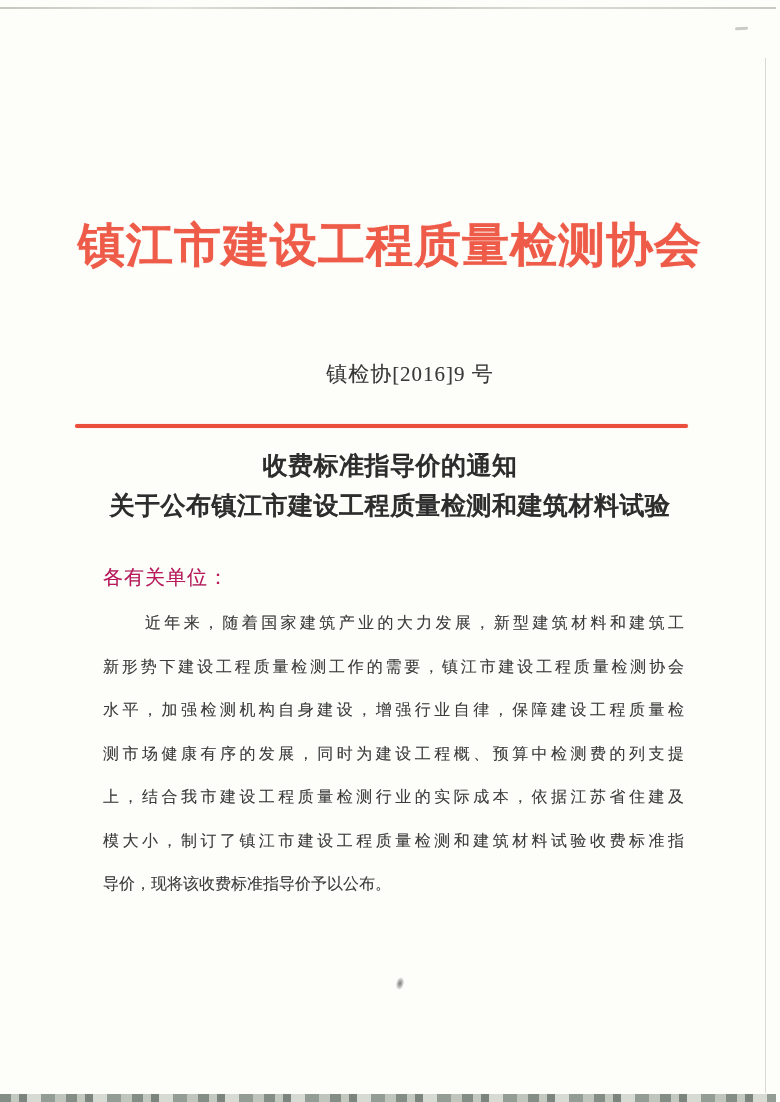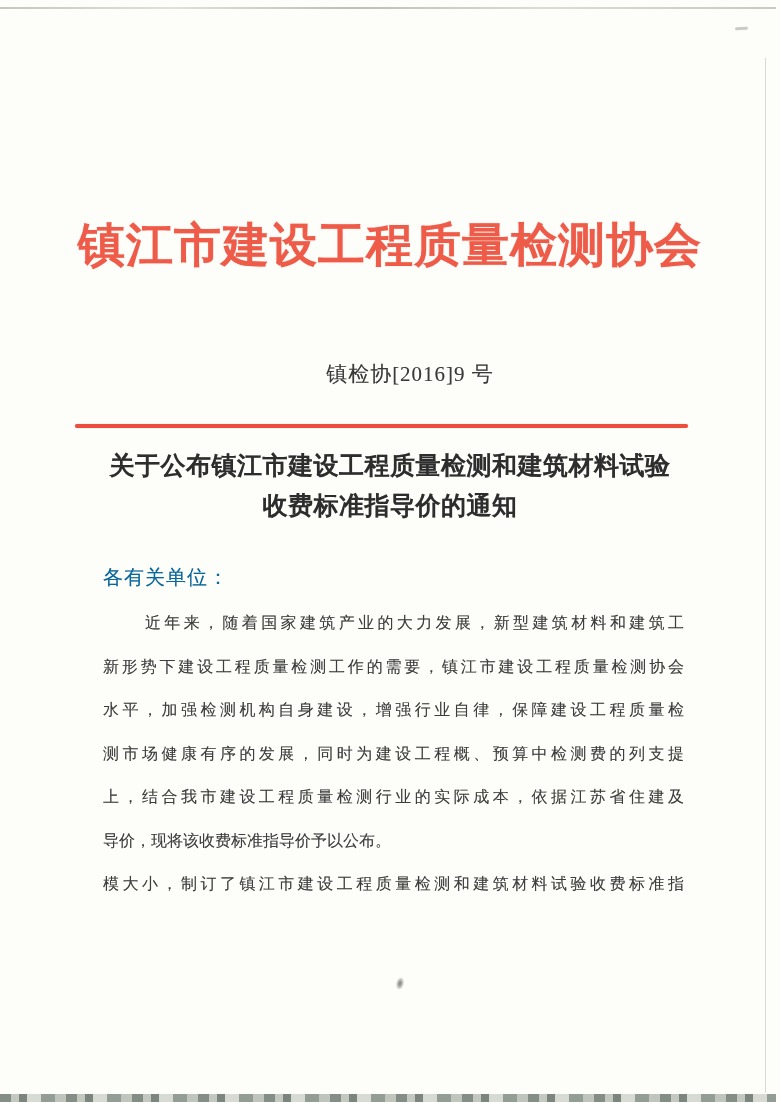--- a/index.html
+++ b/index.html
@@ -109,21 +109,21 @@
     color: #2d2d2d;
     line-height: 40px;
     letter-spacing: 0.5px;
     text-shadow: 0 0 0.5px rgba(45,45,45,0.4);
   }
   
   .salutation {
     position: absolute;
     top: 564px; left: 103px;
     font-size: 20px;
-    color: #0369a1;
+    color: #be185d;
     letter-spacing: 1px;
     text-shadow: 0 0 0.5px rgba(61,61,61,0.35);
   }
   .body-paragraph {
     position: absolute;
     top: 601px; left: 103px;
     width: 581px;
     font-size: 16px;
     color: #3d3d3d;
     text-shadow: 0 0 0.5px rgba(61,61,61,0.35);
@@ -154,29 +154,29 @@
   <div class="speck"></div>
   <div class="smudge"></div>
 
   <div class="assoc-name">镇江市建设工程质量检测协会</div>
 
   <div class="doc-number">镇检协[2016]9 号</div>
 
   <div class="red-divider"></div>
 
   <div class="notice-title">
+    <div>收费标准指导价的通知</div>
     <div>关于公布镇江市建设工程质量检测和建筑材料试验</div>
-    <div>收费标准指导价的通知</div>
   </div>
 
   <div class="salutation">各有关单位：</div>
 
   <div class="body-paragraph">
     <div class="body-line first">近年来，随着国家建筑产业的大力发展，新型建筑材料和建筑工</div>
     <div class="body-line">新形势下建设工程质量检测工作的需要，镇江市建设工程质量检测协会</div>
     <div class="body-line">水平，加强检测机构自身建设，增强行业自律，保障建设工程质量检</div>
     <div class="body-line">测市场健康有序的发展，同时为建设工程概、预算中检测费的列支提</div>
     <div class="body-line">上，结合我市建设工程质量检测行业的实际成本，依据江苏省住建及</div>
+    <div class="body-line">模大小，制订了镇江市建设工程质量检测和建筑材料试验收费标准指</div>
     <div class="body-line last">导价，现将该收费标准指导价予以公布。</div>
-    <div class="body-line">模大小，制订了镇江市建设工程质量检测和建筑材料试验收费标准指</div>
   </div>
 
 </div>
 
 </body></html>

